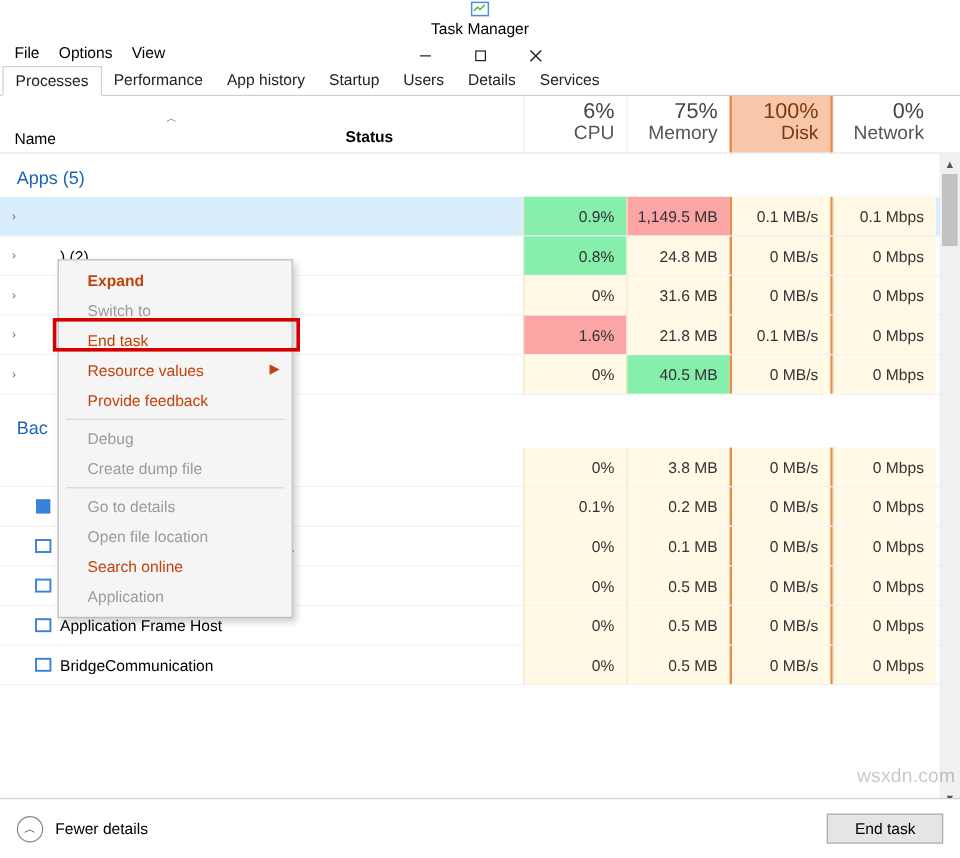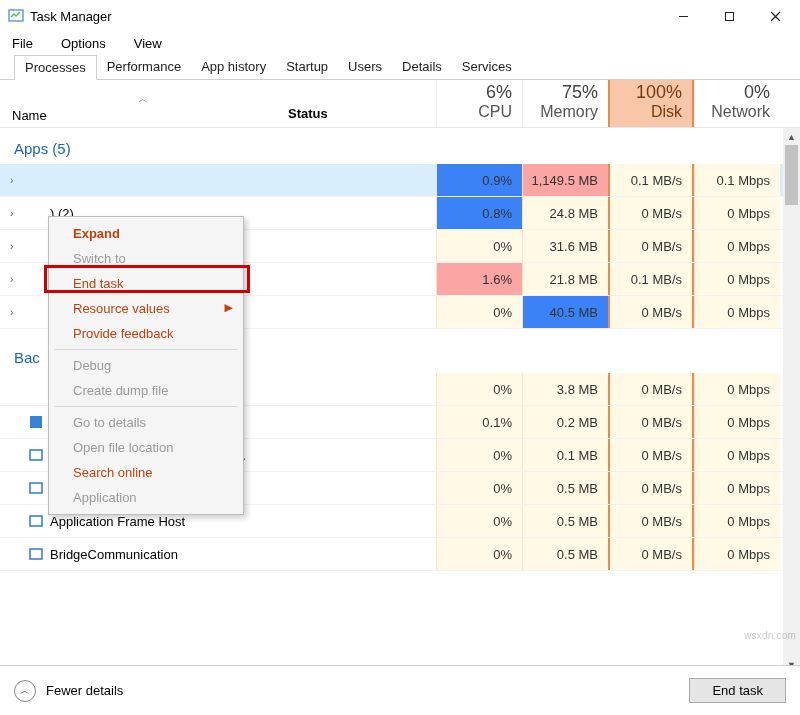--- a/index.html
+++ b/index.html
@@ -1,66 +1,66 @@
 <!DOCTYPE html>
 <html><head>
 <meta charset="utf-8">
 <style>
   * { box-sizing: border-box; font-family: "Segoe UI", Tahoma, sans-serif; font-size: 13px; }
   html, body { margin: 0; padding: 0; width: 800px; height: 715px; background: #fff; overflow: hidden; }
-  .titlebar { display: flex; align-items: center; height: 32px; padding: 0 2px; }
+  .titlebar { display: flex; align-items: center; height: 32px; padding: 0 2px; flex-direction: column; }
   .titlebar .icon { width: 16px; height: 16px; margin: 0 6px; display: inline-flex; }
   .titlebar .title { flex: 0 0 auto; font-size: 13px; }
   .titlebar .spacer { flex: 1; }
   .winbtns { display: flex; }
   .winbtn { width: 46px; height: 30px; display: flex; align-items: center; justify-content: center; color: #222; }
-  .menubar { display: flex; gap: 12px; padding: 2px 6px 2px 4px; font-size: 13px; }
+  .menubar { display: flex; gap: 0; padding: 2px 6px 2px 4px; font-size: 13px; }
   .menubar .menuitem { padding: 2px 8px; }
-  .tabs { display: flex; border-bottom: 1px solid #d0d0d0; padding-left: 14px; font-size: 13px; }
+  .tabs { display: flex; border-bottom: 1px solid #d0d0d0; padding-left: 2px; font-size: 13px; }
   .tab { padding: 4px 10px; color: #222; }
   .tab.active { border: 1px solid #d0d0d0; border-bottom: 1px solid #fff; margin-bottom: -1px; background: #fff; }
   .headerrow { display: flex; border-bottom: 1px solid #e6e6e6; height: 48px; position: relative; }
   .col-name { width: 284px; padding: 4px 10px 4px 12px; display: flex; flex-direction: column; justify-content: flex-end; }
   .col-name .sort-caret { text-align: center; font-size: 9px; color: #555; margin-bottom: 2px; }
   .col-status { width: 152px; padding: 4px 10px 6px 4px; display: flex; align-items: flex-end; font-weight: bold; }
   .col-usage { width: 86px; padding: 4px 10px 6px 4px; display:flex; flex-direction:column; justify-content:flex-end; text-align: right; border-left: 1px solid #eee; }
   .col-usage .pct { font-size: 18px; color: #444; }
   .col-usage .lbl { color: #555; font-size: 16px; }
   .col-disk { background: #f8c6a8; }
   .col-disk-cell { background: #fde9cf; border-left: 2px solid #e98b4a !important; border-right: 2px solid #e98b4a !important; }
   .table { position: relative; height: 545px; }
   .row { display: flex; height: 33px; align-items: center; border-bottom: 1px solid #f2f2f2; }
   .row.selected { background: #d8eefc; }
   .groupheader { color: #1a66b3; padding: 10px 14px 6px 14px; font-size: 15px; height: 36px; display:flex; align-items:center; }
   .cell-name { width: 284px; padding: 0 4px 0 10px; display:flex; align-items:center; gap: 6px; overflow:hidden; white-space:nowrap; }
   .cell-name .txt { overflow:hidden; text-overflow: ellipsis; }
   .cell-status { width: 152px; }
   .cell-num { width: 86px; text-align: right; padding: 0 10px 0 4px; background: #fff9e6; border-left: 1px solid #f1e7c8; height: 100%; display:flex; align-items:center; justify-content:flex-end; color: #333;}
-  .cell-num.heat1 { background: #3b82f6; }
+  .cell-num.heat1 { background: #86efac; }
   .cell-num.heat2 { background: #fca5a5; }
   .chev { width: 12px; color: #666; font-size: 10px; }
   .proc-icon { width: 16px; height: 16px; display:inline-flex; }
   .scrollbar { position: absolute; right: 0; top: 0; bottom: 0; width: 17px; background: #f0f0f0; }
   .scrollbar .arrow { height: 17px; display:flex;align-items:center;justify-content:center; font-size:9px; color:#555; }
   .scrollbar .thumb { position:absolute; top: 17px; left:2px; right:2px; height: 60px; background: #c2c2c2; }
   .scrollbar-h { position: absolute; left:0; right:17px; bottom:0; height:17px; background:#f0f0f0; }
   .scrollbar-h .arrow { width:17px; height:17px; display:inline-flex; align-items:center; justify-content:center; font-size:9px; color:#555; float:left;}
   .scrollbar-h .arrow.r { float:right; }
   .footer { position: absolute; bottom: 0; left: 0; right: 0; height: 50px; border-top: 1px solid #d0d0d0; display:flex; align-items:center; padding: 0 14px; background:#fff;}
   .footer .circle { width:22px; height:22px; border:1px solid #888; border-radius:50%; display:flex; align-items:center; justify-content:center; margin-right:10px; font-size:10px;}
   .footer .spacer { flex:1; }
   .footer .btn { border:1px solid #aaa; background:#e5e5e5; padding: 4px 22px; font-size:13px; }
   .contextmenu { position:absolute; left:48px; top:216px; width:196px; background:#f5f5f5; border:1px solid #bcbcbc; box-shadow: 3px 3px 6px rgba(0,0,0,0.2); z-index:10; padding:4px 2px;}
   .contextmenu .ci { padding: 5px 12px 5px 22px; color:#c2410c; position:relative;}
   .contextmenu .ci.disabled { color:#9a9a9a; }
   .contextmenu .ci.bold { font-weight:600; }
   .contextmenu .sep { height:1px; background:#d6d6d6; margin: 3px 4px; }
   .contextmenu .ci .sub { position:absolute; right:8px; top:5px; font-size:11px;}
   .endtask-box { position:absolute; left:44px; top:265px; width:206px; height:28px; border:3px solid #d40000; z-index:11; pointer-events:none;}
-  .watermark { position: absolute; right: 4px; bottom: 74px; font-size: 10px; letter-spacing: 0.2px; color: rgba(0,0,0,0.22); z-index: 5; }
+  .watermark { position: absolute; right: 4px; bottom: 58px; font-size: 16px; letter-spacing: 0.2px; color: rgba(0,0,0,0.22); z-index: 5; }
 </style>
 </head>
 <body>
 
 <div class="titlebar">
   <span class="icon">
     <svg viewBox="0 0 16 16">
         <rect x="1" y="2" width="14" height="11" fill="none" stroke="#4a90d9" stroke-width="1.3"></rect>
         <polyline points="3,9 6,6 8,8 12,4" fill="none" stroke="#5bbf5b" stroke-width="1.5"></polyline>
       </svg>

